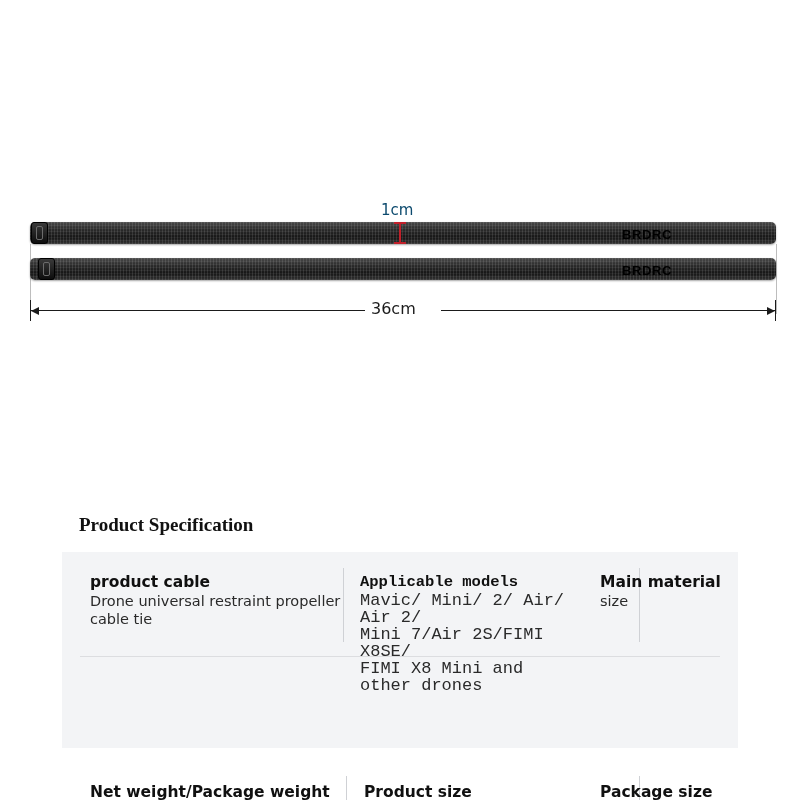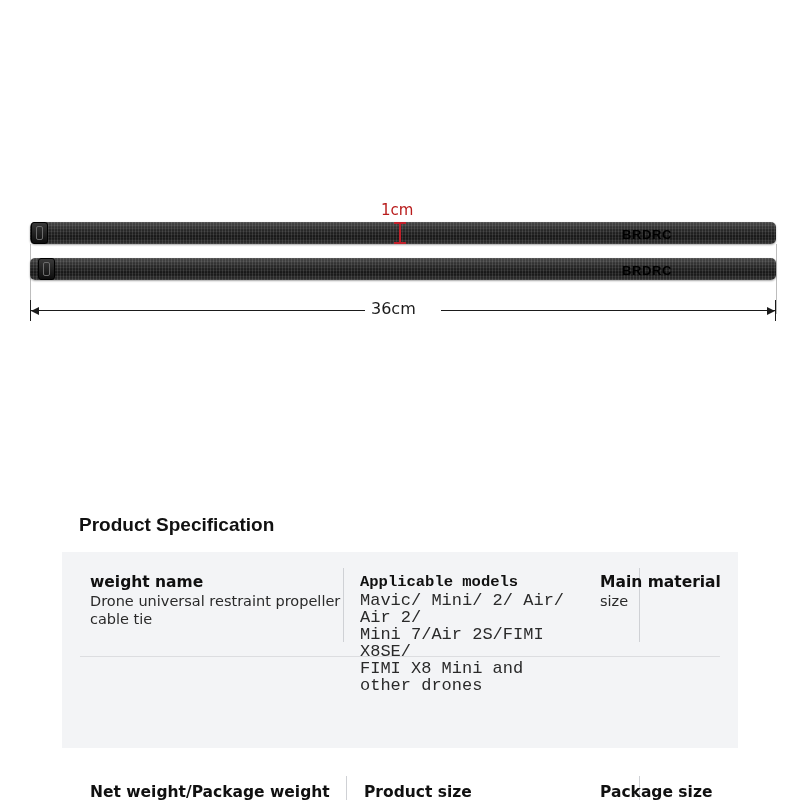--- a/index.html
+++ b/index.html
@@ -98,21 +98,21 @@
     background: #c0202a;
   }
   .vmeasure::before { top: 0; }
   .vmeasure::after { bottom: 0; }
 
   .label-1cm {
     position: absolute;
     left: 381px;
     top: 201px;
     font-size: 15px;
-    color: #b91c1c;
+    color: #0c4a6e;
   }
 
   
   .hmeasure {
     position: absolute;
     left: 30px;
     top: 310px;
     width: 746px;
     height: 2px;
   }
@@ -166,21 +166,21 @@
   .ext-right { left: 776px; top: 244px; height: 70px; }
 
   
   .spec-title {
     position: absolute;
     left: 79px;
     top: 514px;
     font-size: 19px;
     font-weight: bold;
     color: #111111;
-    font-family: Liberation Sans, sans-serif;
+    font-family: Liberation Serif, serif;
   }
 
   .spec-table {
     position: absolute;
     left: 62px;
     top: 552px;
     width: 676px;
     height: 196px;
     background: #f3f4f6;
   }
@@ -281,21 +281,21 @@
 
 <div class="spec-table">
 
   <div class="row-divider"></div>
 
   <div class="spec-row row-1">
     <div class="vline v-1a"></div>
     <div class="vline v-1b"></div>
 
     <div class="cell c-name">
-      <div class="k">weight name</div>
+      <div class="k">product cable</div>
       <div class="v">Drone universal restraint propeller cable tie</div>
     </div>
 
     <div class="cell c-models">
       <div class="k">Applicable models</div>
       <div class="v">
         <small>Mavic/ Mini/ 2/ Air/ Air 2/</small>
         <small>Mini 7/Air 2S/FIMI X8SE/</small>
         <small>FIMI X8 Mini and other drones</small>
       </div>

